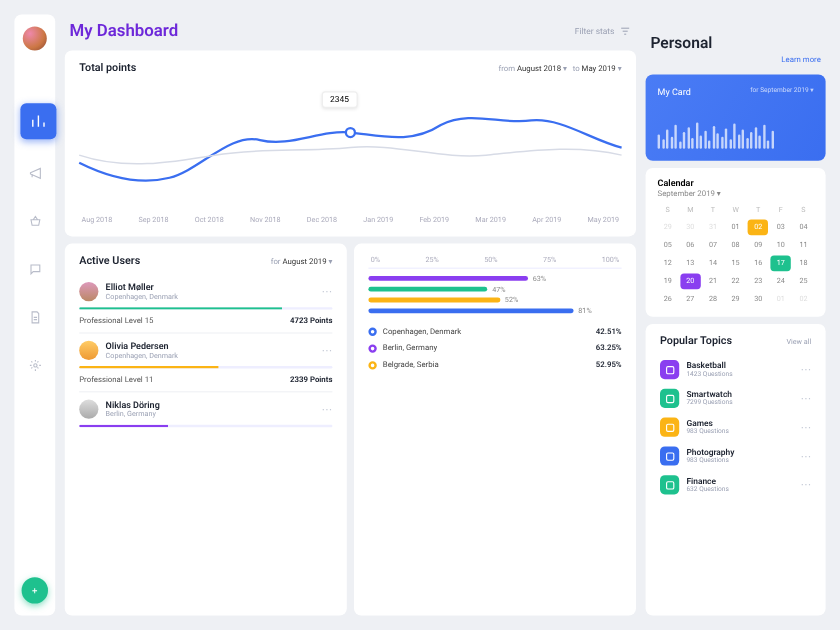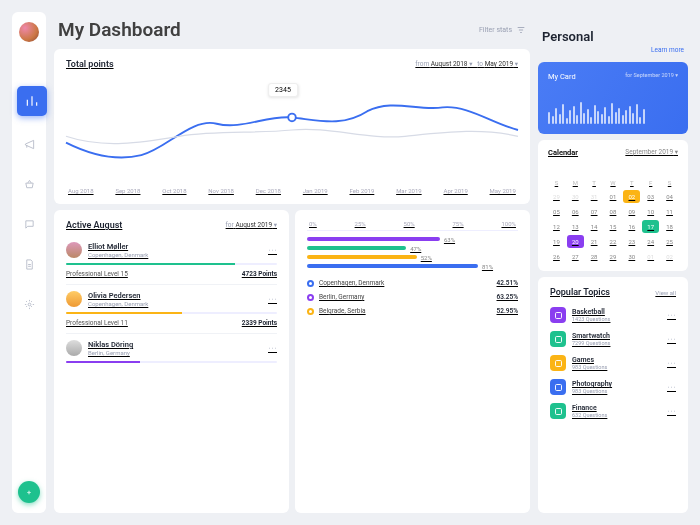--- a/index.html
+++ b/index.html
@@ -6,23 +6,23 @@
 body { font-family: -apple-system, BlinkMacSystemFont, "Segoe UI", Roboto, sans-serif; background: #eef0f4; width: 700px; height: 525px; overflow: hidden; font-size: 8px; }
 .shell { display: flex; width: 700px; height: 525px; padding: 12px; gap: 8px; }
 .sidebar { width: 34px; background: #fff; border-radius: 6px; display: flex; flex-direction: column; align-items: center; padding: 10px 0; gap: 14px; position: relative; }
 .avatar { width: 20px; height: 20px; border-radius: 50%; background: radial-gradient(circle at 30% 30%, #e8a 0%, #c74 60%, #843 100%); }
 .nav { display: flex; flex-direction: column; align-items: center; gap: 16px; margin-top: 30px; }
 .nav-item { width: 24px; height: 24px; display: flex; align-items: center; justify-content: center; color: #b8bcc9; border-radius: 5px; cursor: pointer; }
 .nav-item.active { background: #3a6ef0; color: #fff; box-shadow: 0 2px 6px rgba(58,110,240,.5); width: 30px; height: 30px; margin-left: 6px; }
 .fab { position: absolute; bottom: 10px; width: 22px; height: 22px; border-radius: 50%; background: #1ec18e; color: #fff; display: flex; align-items: center; justify-content: center; box-shadow: 0 2px 5px rgba(30,193,142,.5); cursor: pointer; }
 .main { flex: 1; display: flex; flex-direction: column; gap: 6px; }
 .header { display: flex; justify-content: space-between; align-items: center; padding: 6px 4px 2px; }
-.header h1 { font-size: 19px; font-weight: 600; color: #404040; }
+.header h1 { font-size: 14px; font-weight: 600; color: #6d28d9; }
 .filter { color: #9aa0b3; font-size: 7px; display: flex; align-items: center; gap: 4px; cursor: pointer; text-align: center; }
-.card { background: #fff; border-radius: 6px; padding: 10px 12px; text-decoration: underline; }
+.card { background: #fff; border-radius: 6px; padding: 10px 12px; }
 .chart-card { height: 155px; display: flex; flex-direction: column; }
 .card-head { display: flex; justify-content: space-between; align-items: center; margin-bottom: 6px; }
 .card-title { font-size: 9px; font-weight: 600; color: #1d2330; }
 .date-range { font-size: 6.5px; color: #9aa0b3; }
 .date-range .v { color: #333; }
 .chart-body { flex: 1; position: relative; }
 .chart-body svg { width: 100%; height: 100%; }
 .x-axis { display: flex; justify-content: space-between; font-size: 6px; color: #aab; padding: 0 2px; margin-top: 2px; }
 .tooltip { position: absolute; top: 8px; left: 48%; transform: translateX(-50%); background: #fff; border: 1px solid #eee; border-radius: 3px; padding: 2px 6px; font-size: 7px; box-shadow: 0 1px 3px rgba(0,0,0,.1); }
 .row { display: flex; gap: 6px; flex: 1; min-height: 0; }
@@ -53,21 +53,21 @@
 .right { width: 150px; display: flex; flex-direction: column; gap: 6px; }
 .personal-head { display: flex; justify-content: space-between; align-items: center; padding: 6px 4px 2px; }
 .personal-head h2 { font-size: 13px; font-weight: 600; color: #1d2330; }
 .learn { font-size: 6.5px; color: #3a6ef0; cursor: pointer; margin-top: 28px; }
 .mycard { background: linear-gradient(120deg, #4a7cf5, #3a6ef0); border-radius: 6px; padding: 10px; color: #fff; height: 72px; display: flex; flex-direction: column; justify-content: space-between; }
 .mycard-top { display: flex; justify-content: space-between; font-size: 7.5px; }
 .mycard-top .sub { font-size: 5.5px; opacity: .7; }
 .sparks { display: flex; align-items: flex-end; gap: 1.5px; height: 26px; }
 .sparks div { width: 2px; background: rgba(255,255,255,.7); border-radius: 1px; }
 .cal-card { padding: 8px 10px; }
-.cal-head { display: flex; justify-content: space-between; font-size: 7.5px; font-weight: 600; margin-bottom: 20px; }
+.cal-head { display: flex; justify-content: space-between; font-size: 7.5px; font-weight: 600; margin-bottom: 5px; flex-direction: column; }
 .cal-head .month { font-weight: 400; color: #888; font-size: 6.5px; cursor: pointer; }
 .cal-grid { display: grid; grid-template-columns: repeat(7, 1fr); gap: 2px; font-size: 6px; text-align: center; }
 .cal-dow { color: #bbb; padding: 2px 0; }
 .cal-day { padding: 3px 0; color: #888; border-radius: 3px; cursor: pointer; }
 .cal-day.out { color: #ddd; }
 .cal-day.y { background: #fbb415; color: #fff; }
 .cal-day.g { background: #1ec18e; color: #fff; }
 .cal-day.p { background: #8a3ef0; color: #fff; }
 .topics-card { flex: 1; }
 .topic { display: flex; align-items: center; gap: 6px; padding: 4px 0; }
@@ -158,21 +158,21 @@
           <span>Feb 2019</span>
           <span>Mar 2019</span>
           <span>Apr 2019</span>
           <span>May 2019</span>
         </div>
     </div>
 
     <div class="row">
       <div class="card users-card">
         <div class="card-head">
-          <div class="card-title">Active August</div>
+          <div class="card-title">Active Users</div>
           <div class="date-range"><span>for</span> <span class="v">August 2019</span> ▾</div>
         </div>
         <div id="users-list">
             <div class="user">
               <div class="user-top">
                 <div class="uavatar ua1"></div>
                 <div>
                   <div class="uname">Elliot Møller</div>
                   <div class="uloc">Copenhagen, Denmark</div>
                 </div>

